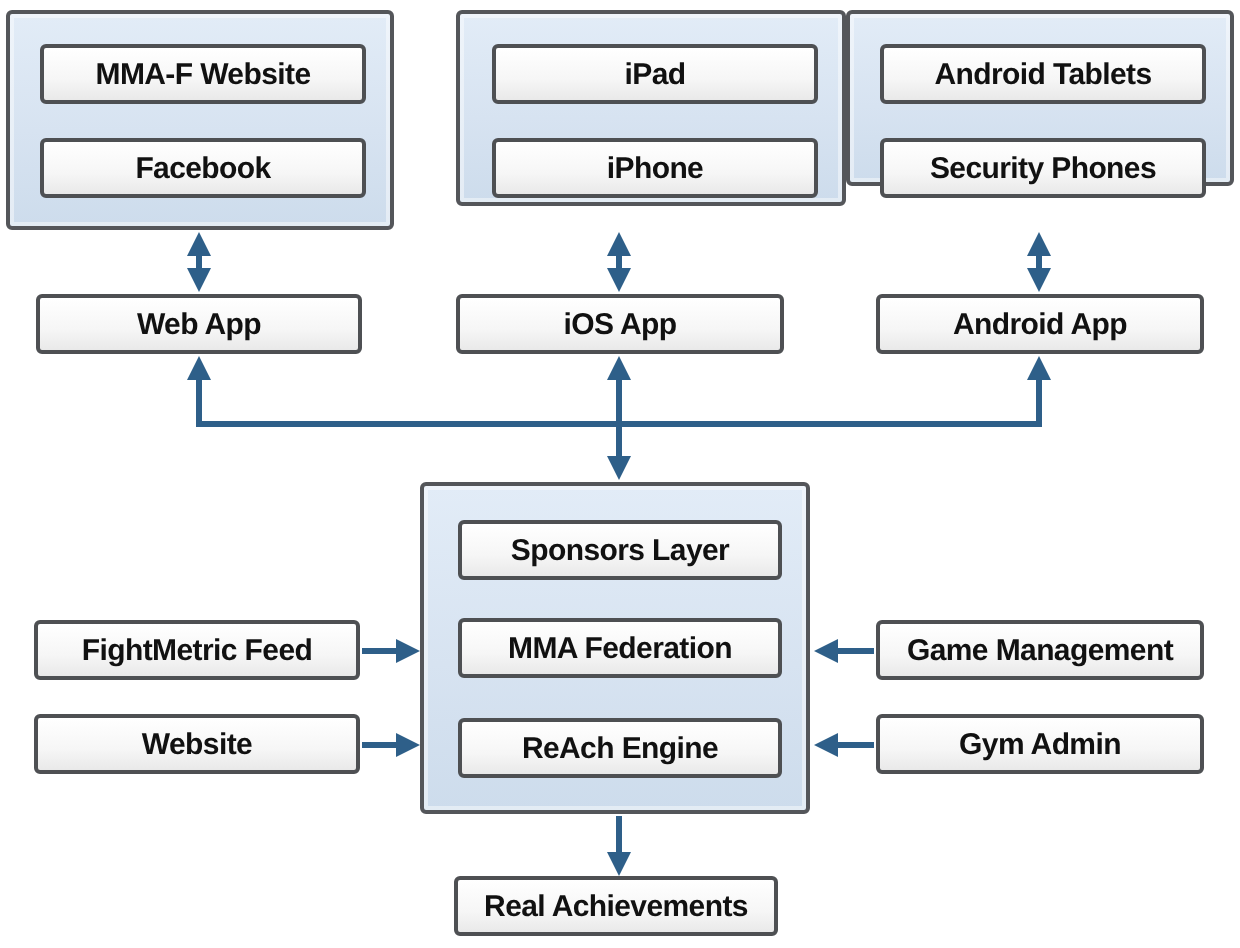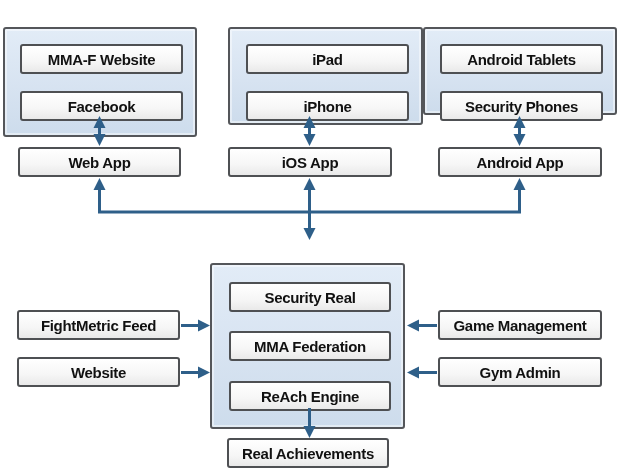--- a/index.html
+++ b/index.html
@@ -8,21 +8,20 @@
     font-family:"Liberation Sans","DejaVu Sans",sans-serif;
     overflow:hidden;
   }
   .group{
     position:absolute;
     background:linear-gradient(180deg,#e2ecf7 0%,#d7e3f1 55%,#cddcec 100%);
     border:2px solid #54565a;
     border-radius:3px;
     box-shadow:inset 0 0 0 2px rgba(255,255,255,0.45);
     box-sizing:border-box;
-    margin-top:22px;
   }
   .node{
     position:absolute;height:30px;box-sizing:border-box;
     background:linear-gradient(180deg,#ffffff 0%,#f6f6f6 60%,#e9e9e9 100%);
     border:2px solid #4e5053;
     border-radius:3px;
     display:flex;align-items:center;justify-content:center;
     font-weight:bold;font-size:15px;color:#111111;
     letter-spacing:-0.3px;white-space:nowrap;
   }
@@ -46,21 +45,21 @@
   <div class="group" style="left:423px;top:5px;width:194px;height:88px">
     <div class="node" style="left:15px;top:15px;width:163px">Android Tablets</div>
     <div class="node" style="left:15px;top:62px;width:163px">Security Phones</div>
   </div>
 
   <div class="node" style="left:18px;top:147px;width:163px">Web App</div>
   <div class="node" style="left:228px;top:147px;width:164px">iOS App</div>
   <div class="node" style="left:438px;top:147px;width:164px">Android App</div>
 
   <div class="group" style="left:210px;top:241px;width:195px;height:166px">
-    <div class="node" style="left:17px;top:17px;width:162px">Security Real</div>
+    <div class="node" style="left:17px;top:17px;width:162px">Sponsors Layer</div>
     <div class="node" style="left:17px;top:66px;width:162px">MMA Federation</div>
     <div class="node" style="left:17px;top:116px;width:162px">ReAch Engine</div>
   </div>
 
   <div class="node" style="left:17px;top:310px;width:163px">FightMetric Feed</div>
   <div class="node" style="left:17px;top:357px;width:163px">Website</div>
 
   <div class="node" style="left:438px;top:310px;width:164px">Game Management</div>
   <div class="node" style="left:438px;top:357px;width:164px">Gym Admin</div>
 

